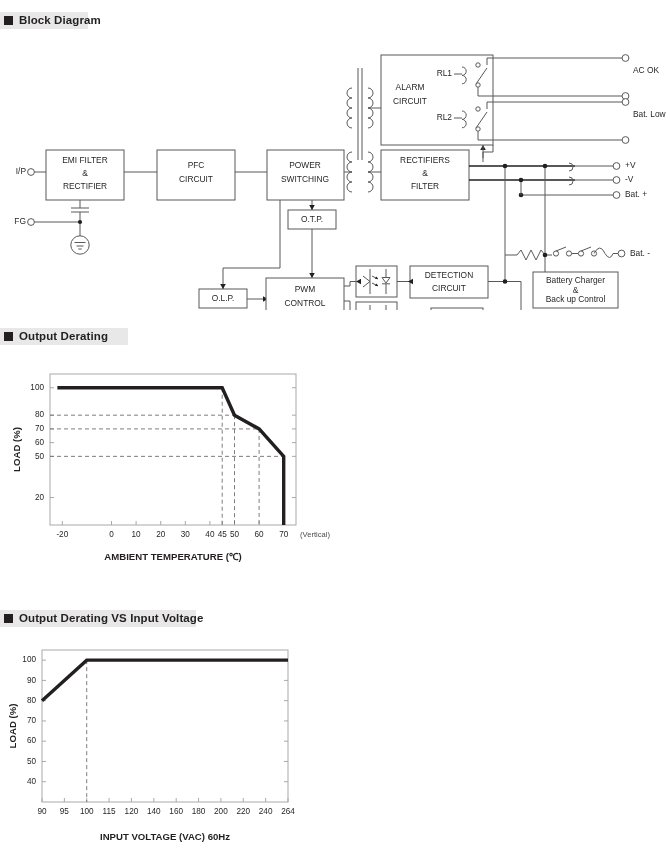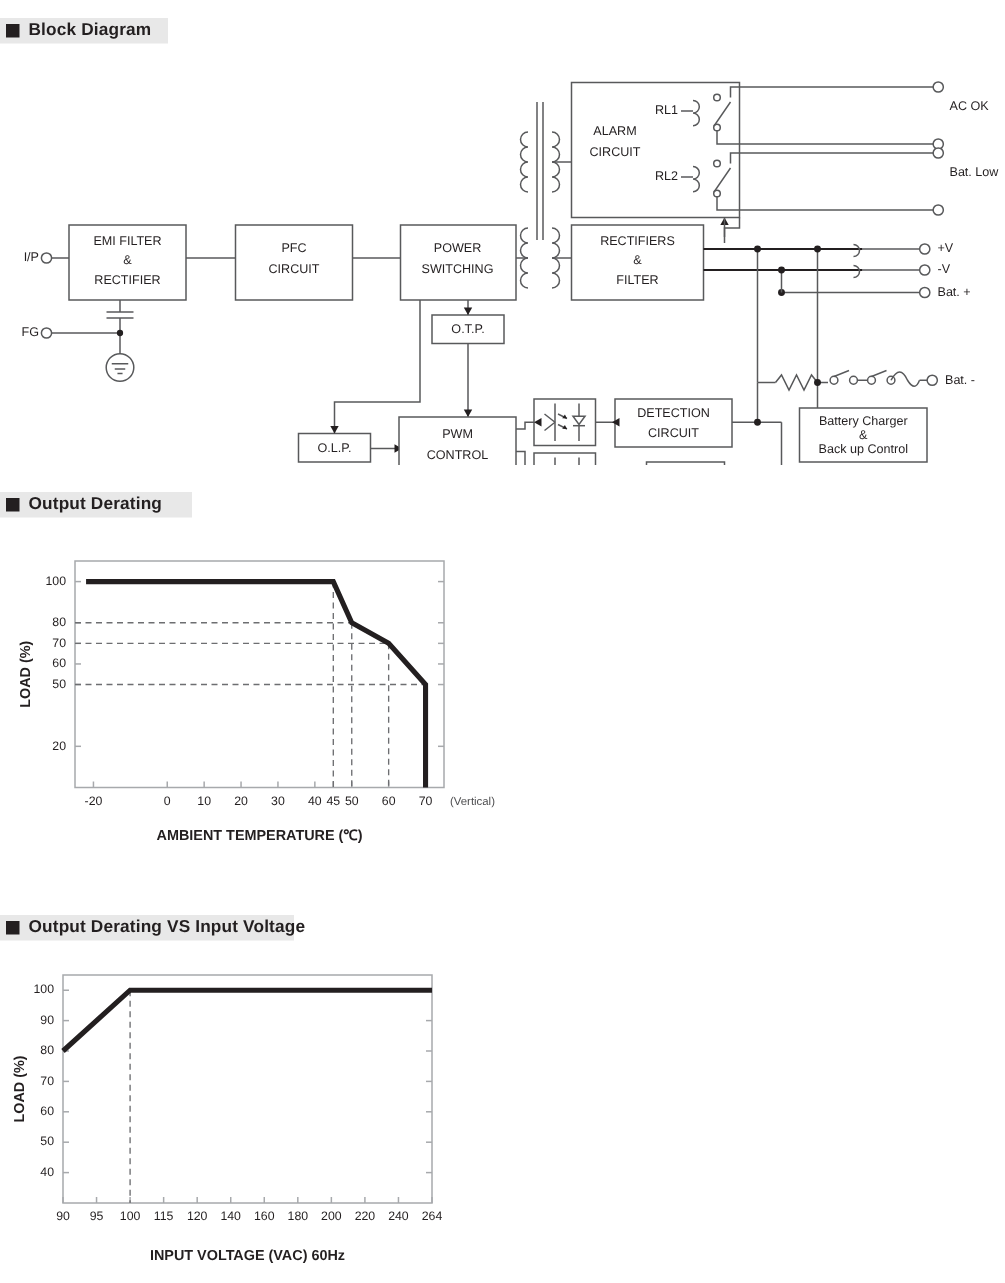--- a/index.html
+++ b/index.html
@@ -35,21 +35,21 @@
     flex: 0 0 auto;
   }
   .section-header .title {
     font-size: 11.5px;
     font-weight: bold;
     letter-spacing: .1px;
     white-space: nowrap;
     line-height: 1;
   }
 
-  #hdr-block   { left: 0; top: 12px;  width: 112px; }
+  #hdr-block   { left: 0; top: 12px;  width: 88px; }
   #hdr-derate  { left: 0; top: 328px; width: 128px; }
   #hdr-derate2 { left: 0; top: 610px; width: 196px; }
 
   
   .canvas {
     position: absolute;
     overflow: visible;
   }
   #block-diagram { left: 0; top: 40px; width: 670px; height: 270px; }
   #chart1 { left: 0; top: 352px; width: 340px; height: 230px; }

